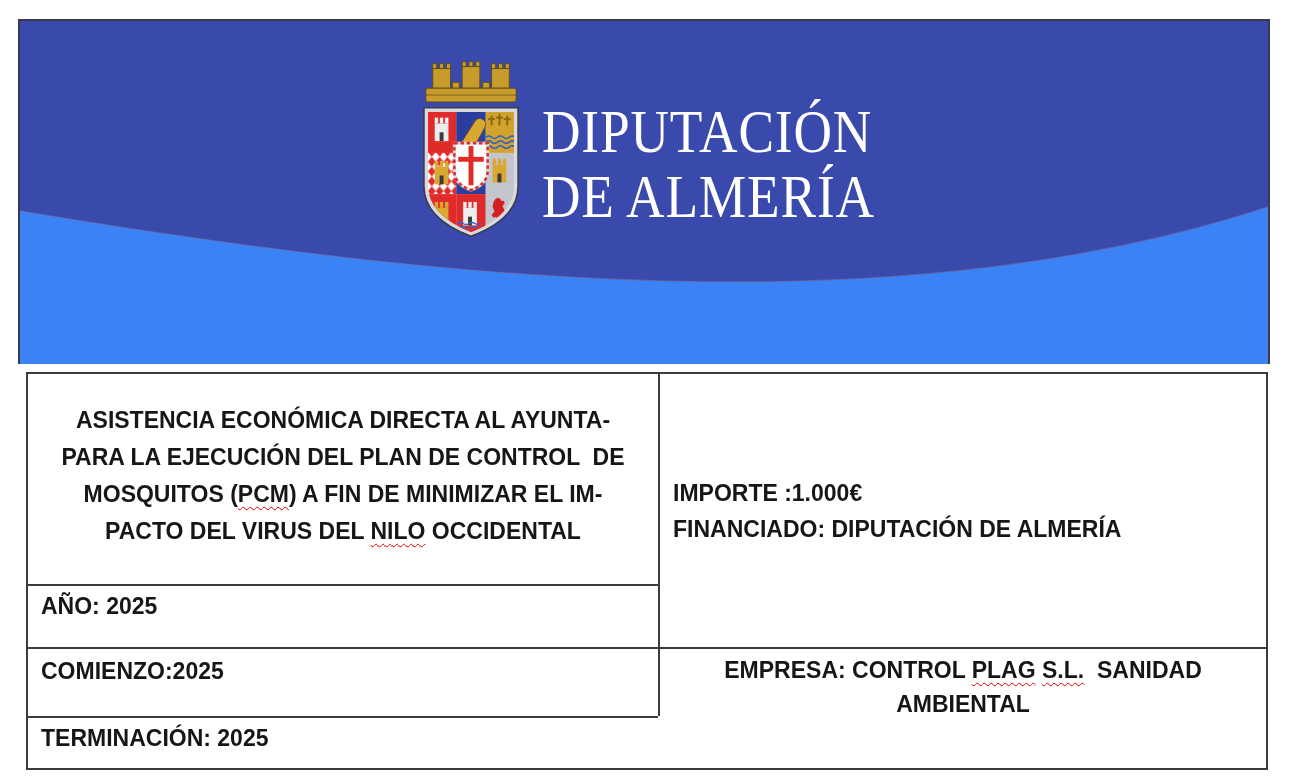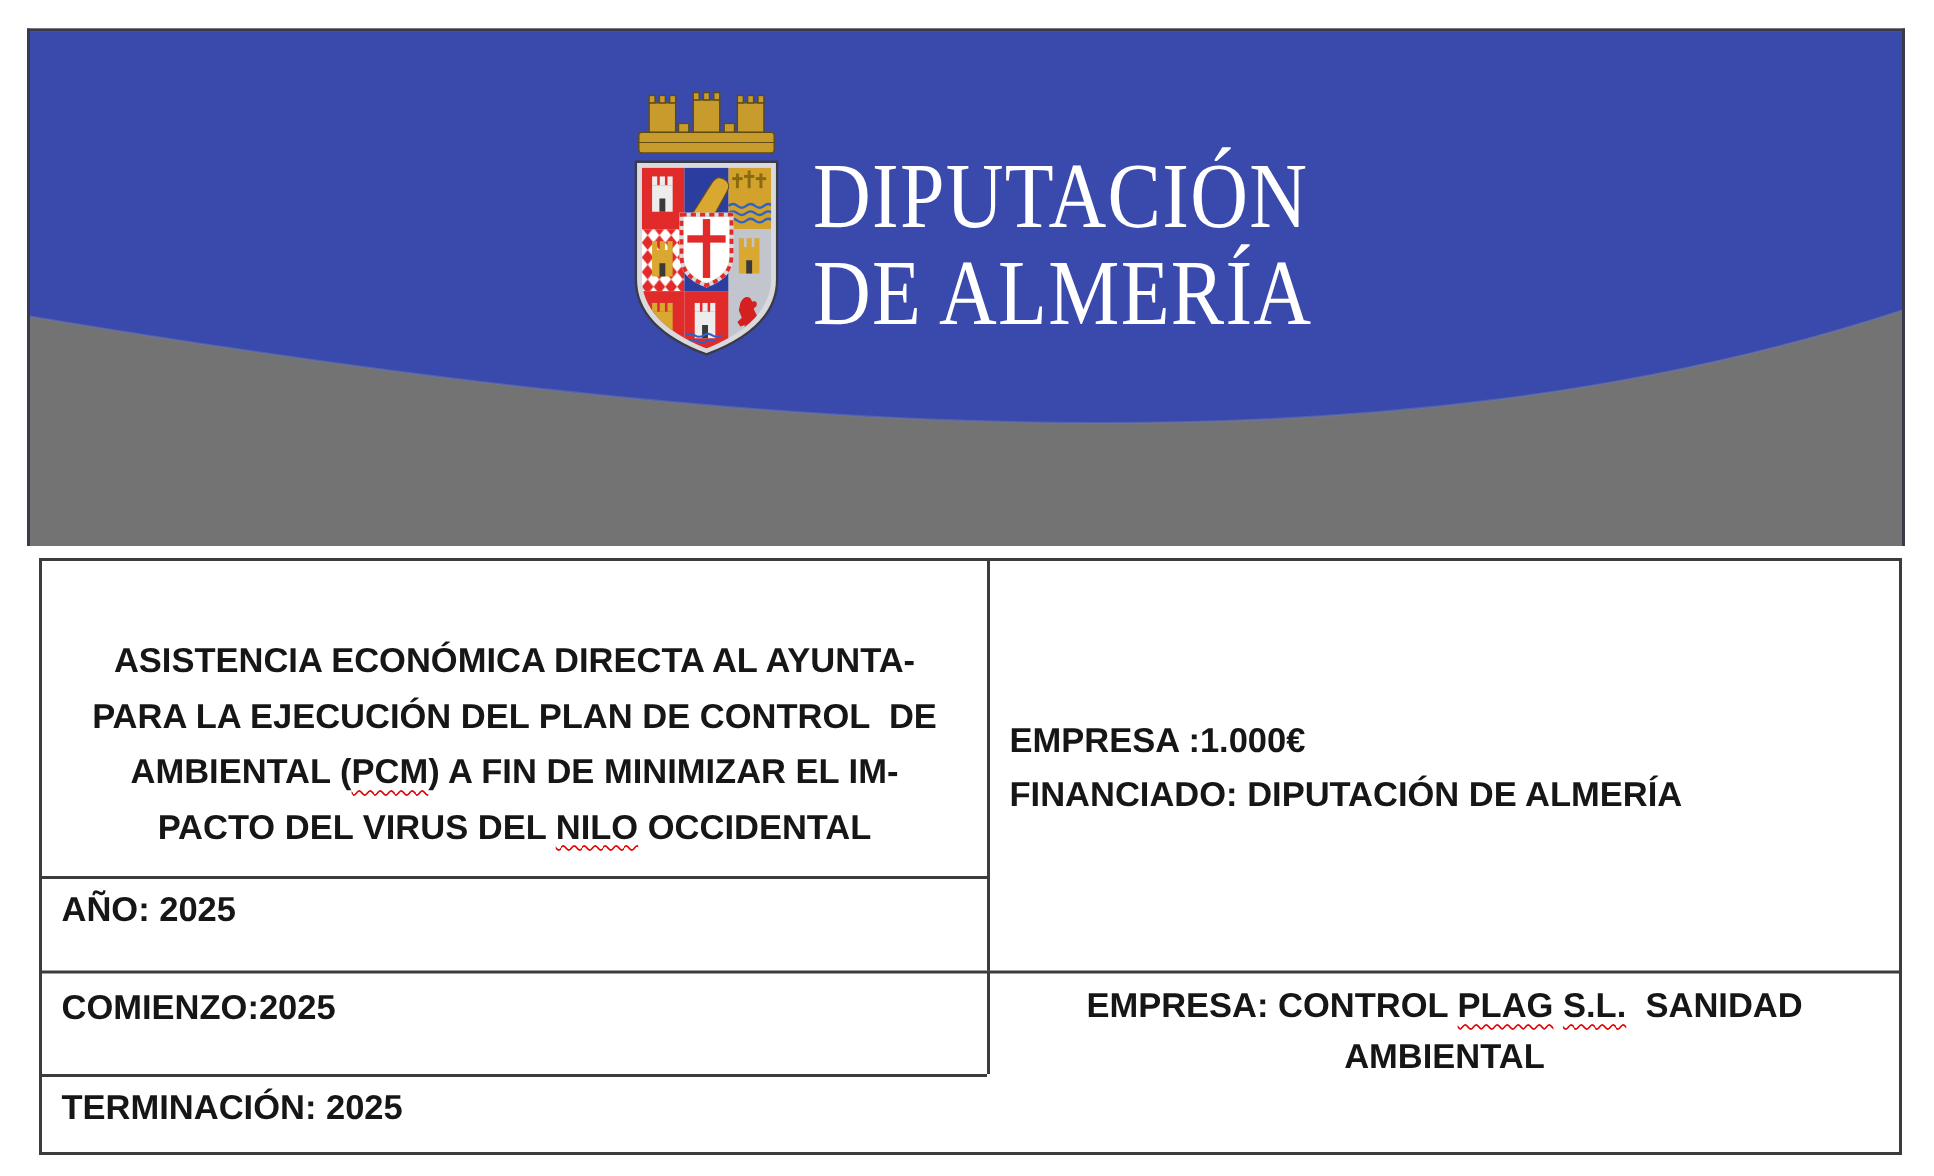--- a/index.html
+++ b/index.html
@@ -1,38 +1,38 @@
 <!DOCTYPE html>
 <html><head>
 <meta charset="utf-8">
 <style>
   html,body{margin:0;padding:0;background:#ffffff;}
   .page{position:relative;width:1289px;height:784px;background:#fff;overflow:hidden;
         font-family:"Liberation Sans","DejaVu Sans",sans-serif;}
 
   
   .header-box{position:absolute;left:18px;top:19px;width:1252px;height:345px;
-              border:2px solid #3a3a4c;border-bottom:none;background:#737373;box-sizing:border-box;}
+              border:2px solid #3a3a4c;border-bottom:none;background:#3b82f6;box-sizing:border-box;}
   .banner-svg{position:absolute;left:0;top:0;width:1248px;height:341px;display:block;}
   .crest{position:absolute;left:400px;top:37px;width:102px;height:182px;}
   .org-name{position:absolute;left:522px;top:78px;color:#ffffff;
             font-family:"Liberation Serif","DejaVu Serif",serif;
             font-size:62px;line-height:65px;font-weight:400;letter-spacing:1px;
             transform:scaleX(0.86);transform-origin:left top;white-space:pre;}
 
   
   .info-table{position:absolute;left:26px;top:372px;width:1242px;height:398px;
               border:2px solid #3c3c3c;box-sizing:border-box;background:#fff;
               display:grid;grid-template-columns:630px 608px;
               grid-template-rows:210px 63px 69px 52px;
               color:#161616;font-weight:700;font-size:23px;}
   .cell{box-sizing:border-box;overflow:hidden;}
   .b-top{border-top:2px solid #3c3c3c;}
   .b-left{border-left:2px solid #3c3c3c;}
-  .c-title{grid-column:1;grid-row:1;text-align:center;padding:28px 18px 0 18px;line-height:37px;margin-top:20px;}
+  .c-title{grid-column:1;grid-row:1;text-align:center;padding:28px 18px 0 18px;line-height:37px;}
   .c-anio{grid-column:1;grid-row:2;padding:7px 0 0 13px;}
   .c-comienzo{grid-column:1;grid-row:3;padding:9px 0 0 13px;}
   .c-terminacion{grid-column:1;grid-row:4;padding:7px 16px 0 13px;}
   .c-importe{grid-column:2;grid-row:1/3;display:flex;flex-direction:column;
              justify-content:center;padding-left:13px;line-height:36px;}
   .c-empresa{grid-column:2;grid-row:3;text-align:center;padding-top:4px;line-height:34px;}
   .c-aportacion{grid-column:2;grid-row:4;padding:7px 0 0 13px;}
   .tline{white-space:pre;}
   .misspell{text-decoration-line:underline;text-decoration-style:wavy;
             text-decoration-color:#e00000;text-decoration-thickness:1px;
@@ -143,26 +143,26 @@
     </svg>
 
     <div class="org-name"><div>DIPUTACIÓN</div><div>DE ALMERÍA</div></div>
   </div>
 
   <div class="info-table">
 
     <div class="cell c-title">
       <div class="tline">ASISTENCIA ECONÓMICA DIRECTA AL AYUNTA-</div>
       <div class="tline">PARA LA EJECUCIÓN DEL PLAN DE CONTROL  DE</div>
-      <div class="tline"><span>AMBIENTAL (</span><span class="misspell">PCM</span><span>) A FIN DE MINIMIZAR EL IM-</span></div>
+      <div class="tline"><span>MOSQUITOS (</span><span class="misspell">PCM</span><span>) A FIN DE MINIMIZAR EL IM-</span></div>
       <div class="tline"><span>PACTO DEL VIRUS DEL </span><span class="misspell">NILO</span><span> OCCIDENTAL</span></div>
     </div>
 
     <div class="cell c-importe b-left">
-      <div class="tline">EMPRESA :1.000€</div>
+      <div class="tline">IMPORTE :1.000€</div>
       <div class="tline">FINANCIADO: DIPUTACIÓN DE ALMERÍA</div>
     </div>
 
     <div class="cell c-anio b-top">
       <span class="tline">AÑO: 2025</span>
     </div>
 
     <div class="cell c-comienzo b-top">
       <span class="tline">COMIENZO:2025</span>
     </div>

